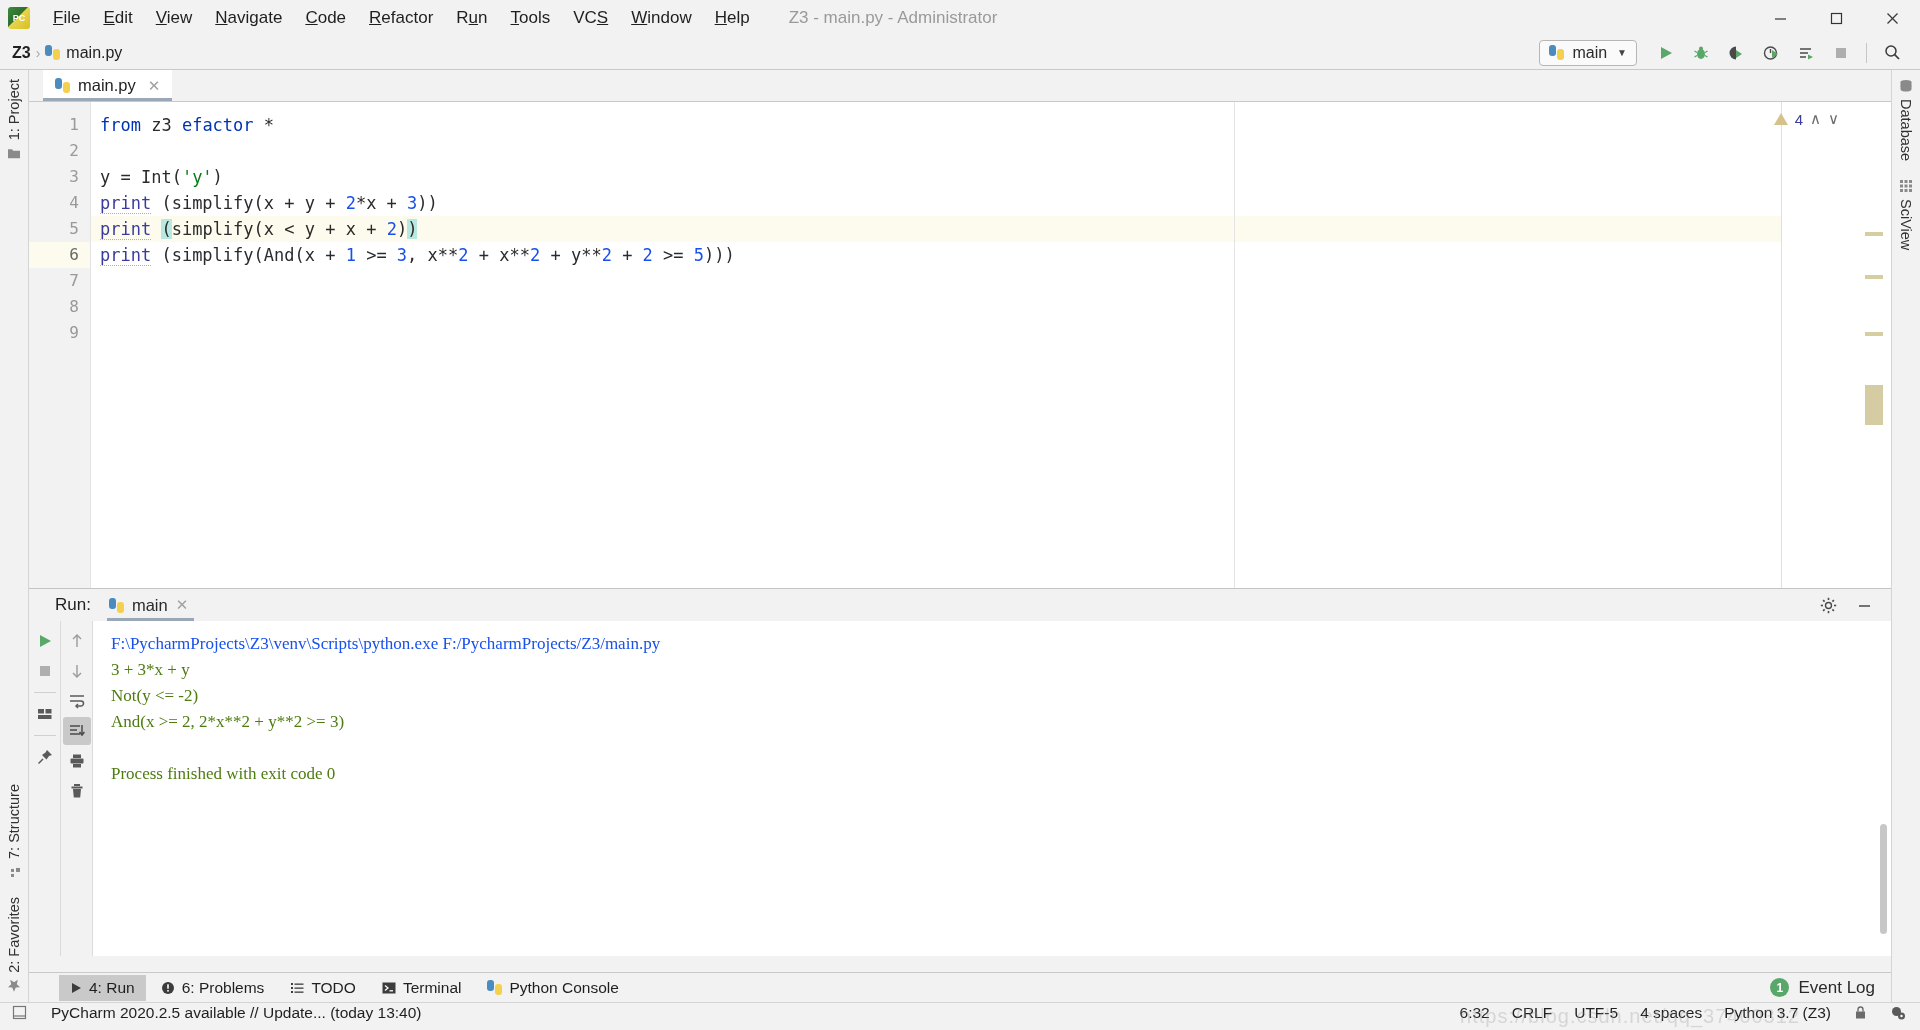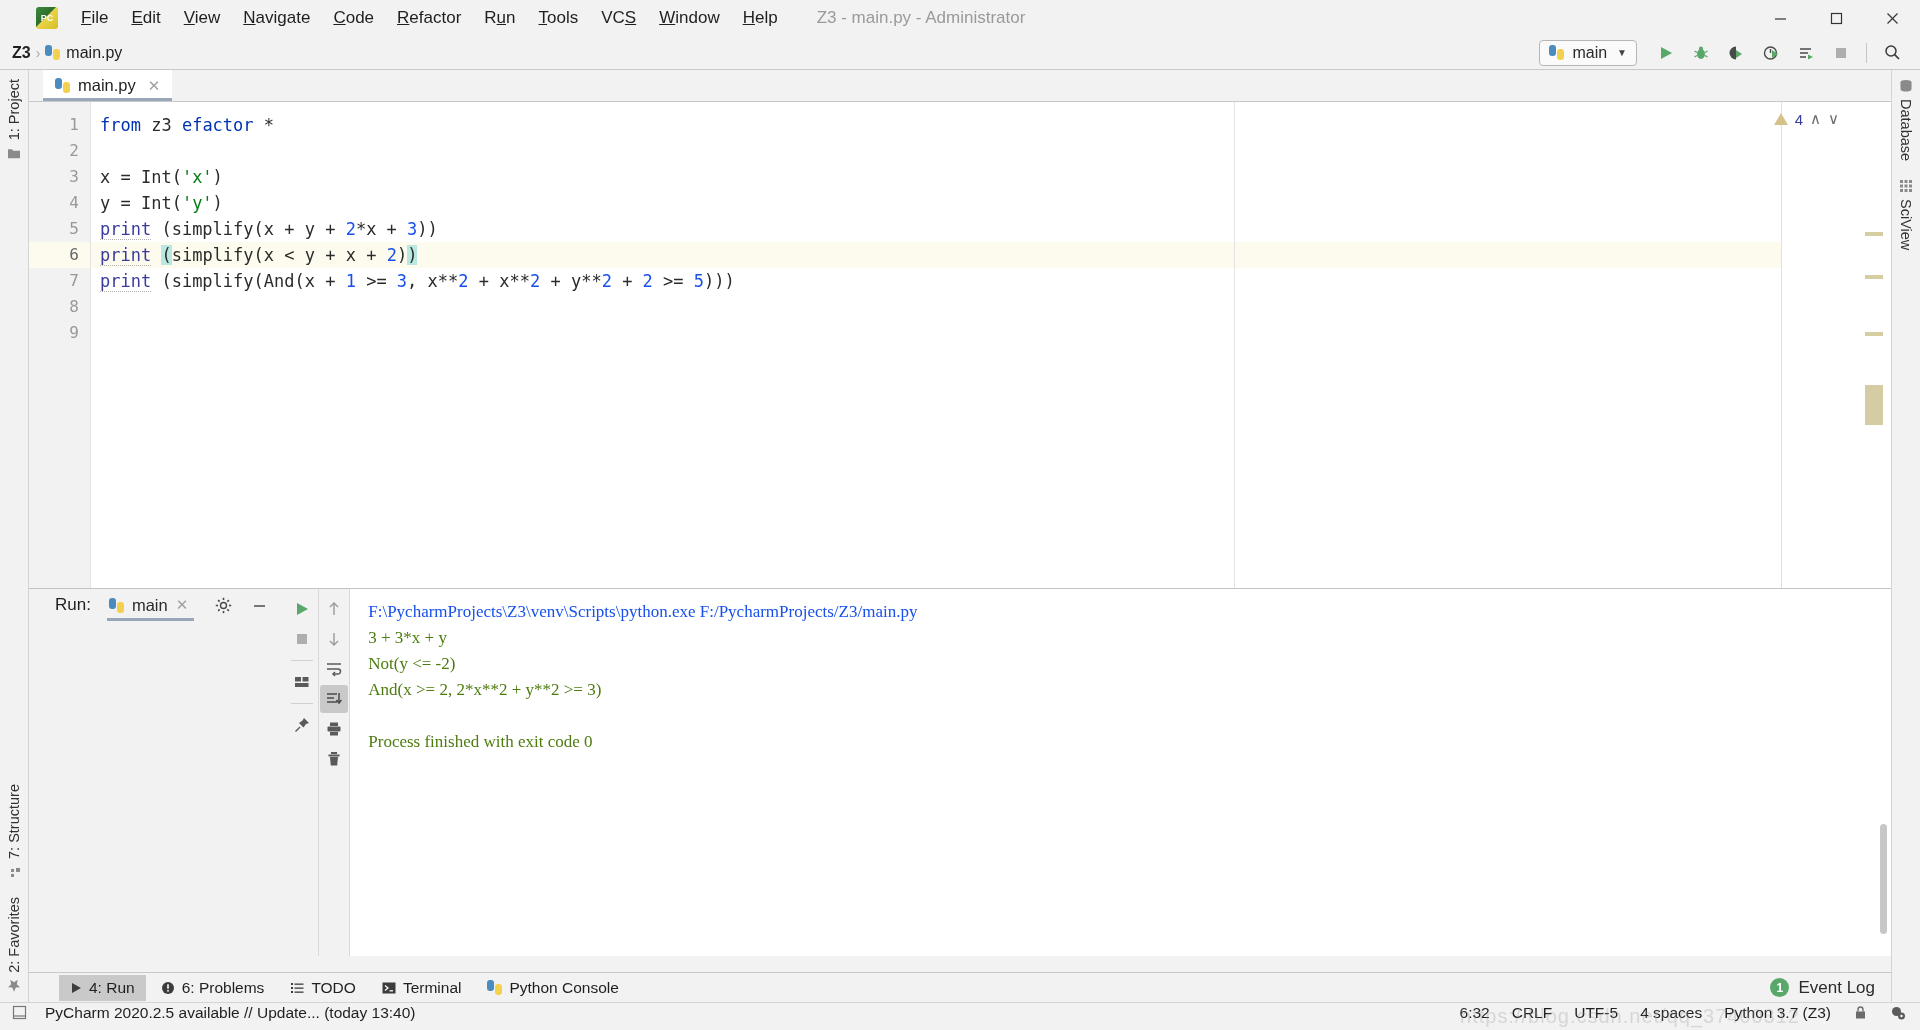--- a/index.html
+++ b/index.html
@@ -13,21 +13,20 @@
   }
   #app { position:relative; width:1920px; height:1030px; display:flex; flex-direction:column; }
 
   
   .titlebar {
     height:36px; flex:0 0 36px;
     background:#f2f2f2;
     display:flex; align-items:center;
     padding-left:8px;
     position:relative;
-    margin-left:28px;
   }
   .app-logo {
     width:22px; height:22px; margin-right:12px;
     background:linear-gradient(135deg,#3d8b3d 0%,#2d6e2d 45%,#e8d44d 46%,#d6c020 100%);
     border-radius:3px; position:relative; flex:0 0 22px;
   }
   .app-logo::after{
     content:"PC"; position:absolute; inset:0; display:flex;
     align-items:center; justify-content:center;
     font-size:9px; font-weight:bold; color:#fff;
@@ -161,21 +160,21 @@
     border-bottom:12px solid #d4c28a;
   }
   .chev { color:#6b6b6b; font-size:15px; }
 
   .mini-marks { position:absolute; right:8px; top:0; width:22px; }
   .mm { position:absolute; right:0; width:18px; height:4px; background:#d6cda1; }
   .mm.block { height:40px; width:18px; background:#d5cca3; }
 
   
   .run-panel {
-    flex:0 0 368px; display:flex; flex-direction:row;
+    flex:0 0 368px; display:flex; flex-direction:column;
     border-top:1px solid #c3c3c3; background:#f2f2f2; min-height:0;
   }
   .run-header {
     height:32px; flex:0 0 32px; display:flex; align-items:center;
     padding-left:26px; gap:16px; position:relative;
   }
   .run-label { font-size:17px; color:#1f1f1f; }
   .run-tab {
     display:flex; align-items:center; gap:8px; font-size:16.5px; padding:0 6px 0 2px;
     position:relative; height:32px;
@@ -227,21 +226,21 @@
   .btm-right{ margin-left:auto; display:flex; align-items:center; gap:9px; padding-right:16px; }
   .evt-badge {
     width:19px;height:19px;border-radius:50%;background:#59a869;color:#fff;
     font-size:12px;display:flex;align-items:center;justify-content:center;font-weight:bold;
   }
 
   
   .statusbar {
     height:28px; flex:0 0 28px; background:#f2f2f2;
     border-top:1px solid #d4d4d4;
-    display:flex; align-items:center; padding:0 14px 8px 12px; gap:18px;
+    display:flex; align-items:center; padding:0 14px 8px 12px; gap:24px;
     font-size:15.5px; color:#1f1f1f; position:relative;
   }
   .sb-right { margin-left:auto; display:flex; align-items:center; gap:22px; }
   .sb-cell { white-space:nowrap; }
   .watermark {
     position:absolute; right:120px; top:2px;
     font-size:20px; color:rgba(150,150,150,0.30); white-space:nowrap;
     font-family:"Liberation Sans", sans-serif; letter-spacing:1px;
   }
   svg { display:block; }
@@ -411,21 +410,20 @@
           <div class="gl">5</div>
           <div class="gl cur">6</div>
           <div class="gl">7</div>
           <div class="gl">8</div>
           <div class="gl">9</div>
         </div>
 
         <div class="code-area" id="code-area">
             <div class="cl"><span class="k-kw">from</span><span class="k-def"> z3 </span><span class="k-kw">efactor</span><span class="k-def"> *</span></div>
             <div class="cl">&nbsp;</div>
-            <div class="cl"><span class="k-def">x = Int(</span><span class="k-str">'x'</span><span class="k-def">)</span></div>
             <div class="cl"><span class="k-def">y = Int(</span><span class="k-str">'y'</span><span class="k-def">)</span></div>
             <div class="cl"><span class="k-print">print</span><span class="k-def"> (simplify(x + y + </span><span class="k-num">2</span><span class="k-def">*x + </span><span class="k-num">3</span><span class="k-def">))</span></div>
             <div class="cl cur"><span class="k-print">print</span><span class="k-def"> </span><span class="k-def brk">(</span><span class="k-def">simplify(x &lt; y + x + </span><span class="k-num">2</span><span class="k-def">)</span><span class="k-def brk">)</span></div>
             <div class="cl"><span class="k-print">print</span><span class="k-def"> (simplify(And(x + </span><span class="k-num">1</span><span class="k-def"> &gt;= </span><span class="k-num">3</span><span class="k-def">, x**</span><span class="k-num">2</span><span class="k-def"> + x**</span><span class="k-num">2</span><span class="k-def"> + y**</span><span class="k-num">2</span><span class="k-def"> + </span><span class="k-num">2</span><span class="k-def"> &gt;= </span><span class="k-num">5</span><span class="k-def">)))</span></div>
             <div class="cl">&nbsp;</div>
             <div class="cl">&nbsp;</div>
           </div>
 
         <div class="editor-vsplit"></div>
 

